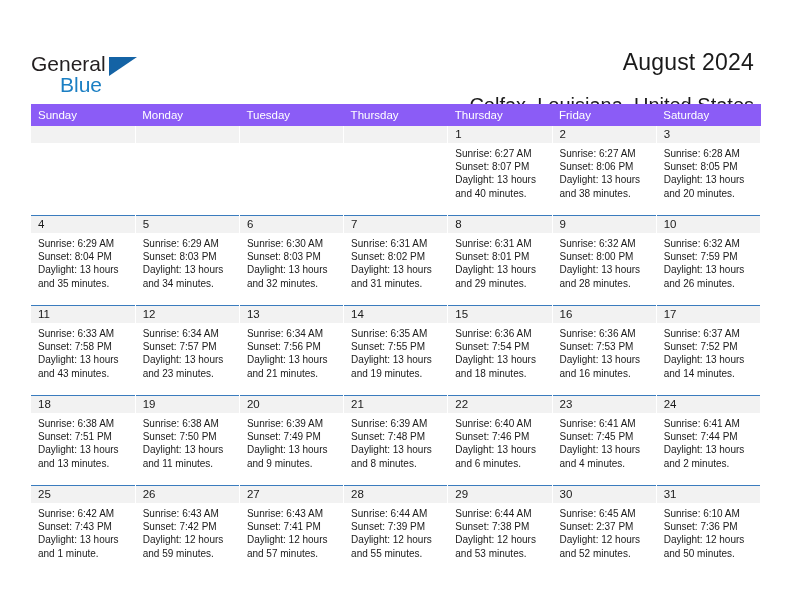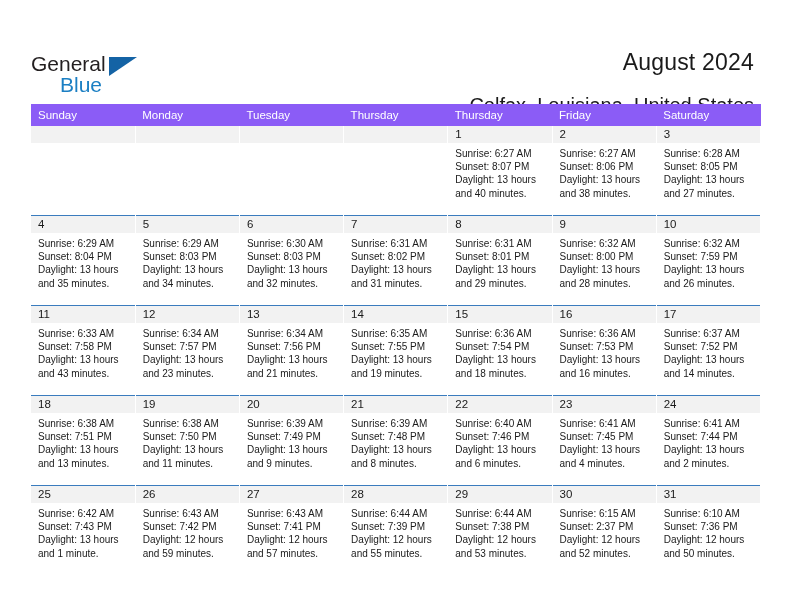--- a/index.html
+++ b/index.html
@@ -193,21 +193,21 @@
               <div>Daylight: 13 hours</div>
               <div>and 38 minutes.</div>
             </div>
           </td>
           <td>
             <div class="daynum-band">3</div>
             <div class="info">
               <div>Sunrise: 6:28 AM</div>
               <div>Sunset: 8:05 PM</div>
               <div>Daylight: 13 hours</div>
-              <div>and 27 minutes.</div>
+              <div>and 20 minutes.</div>
             </div>
           </td>
         </tr>
         <tr class="week">
           <td>
             <div class="daynum-band">4</div>
             <div class="info">
               <div>Sunrise: 6:29 AM</div>
               <div>Sunset: 8:04 PM</div>
               <div>Daylight: 13 hours</div>
@@ -441,21 +441,21 @@
             <div class="info">
               <div>Sunrise: 6:44 AM</div>
               <div>Sunset: 7:38 PM</div>
               <div>Daylight: 12 hours</div>
               <div>and 53 minutes.</div>
             </div>
           </td>
           <td>
             <div class="daynum-band">30</div>
             <div class="info">
-              <div>Sunrise: 6:15 AM</div>
+              <div>Sunrise: 6:45 AM</div>
               <div>Sunset: 2:37 PM</div>
               <div>Daylight: 12 hours</div>
               <div>and 52 minutes.</div>
             </div>
           </td>
           <td>
             <div class="daynum-band">31</div>
             <div class="info">
               <div>Sunrise: 6:10 AM</div>
               <div>Sunset: 7:36 PM</div>

